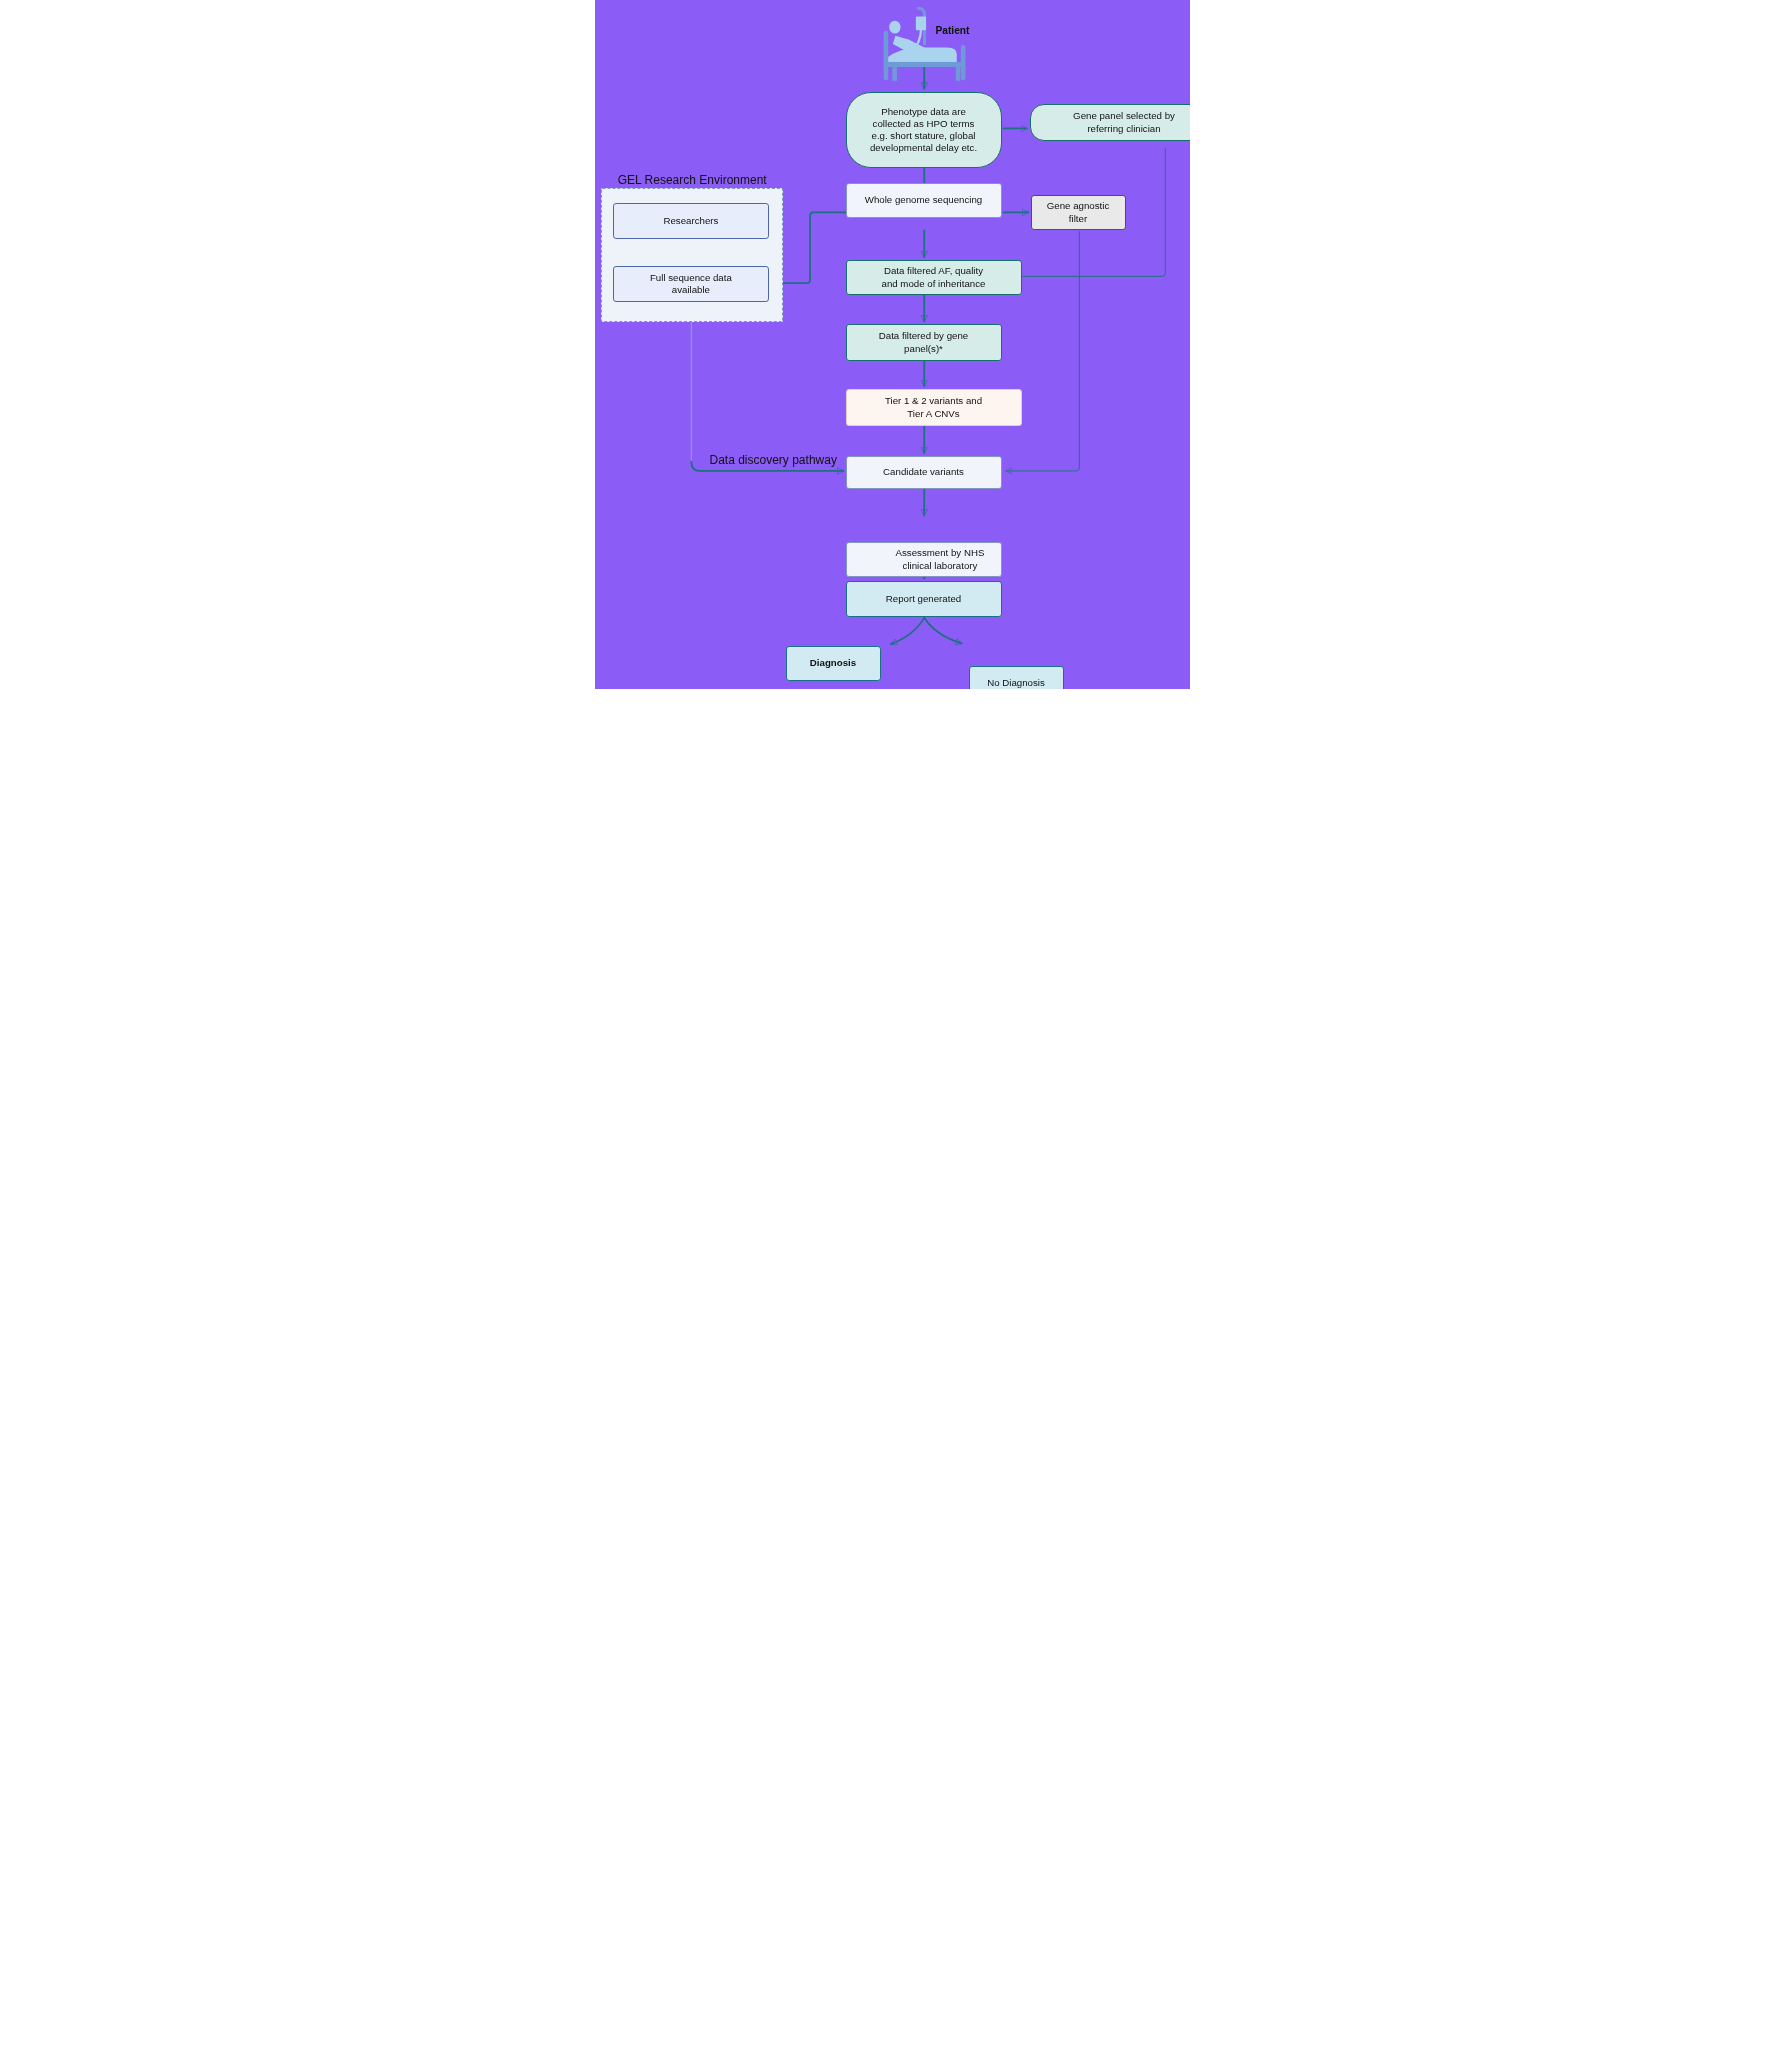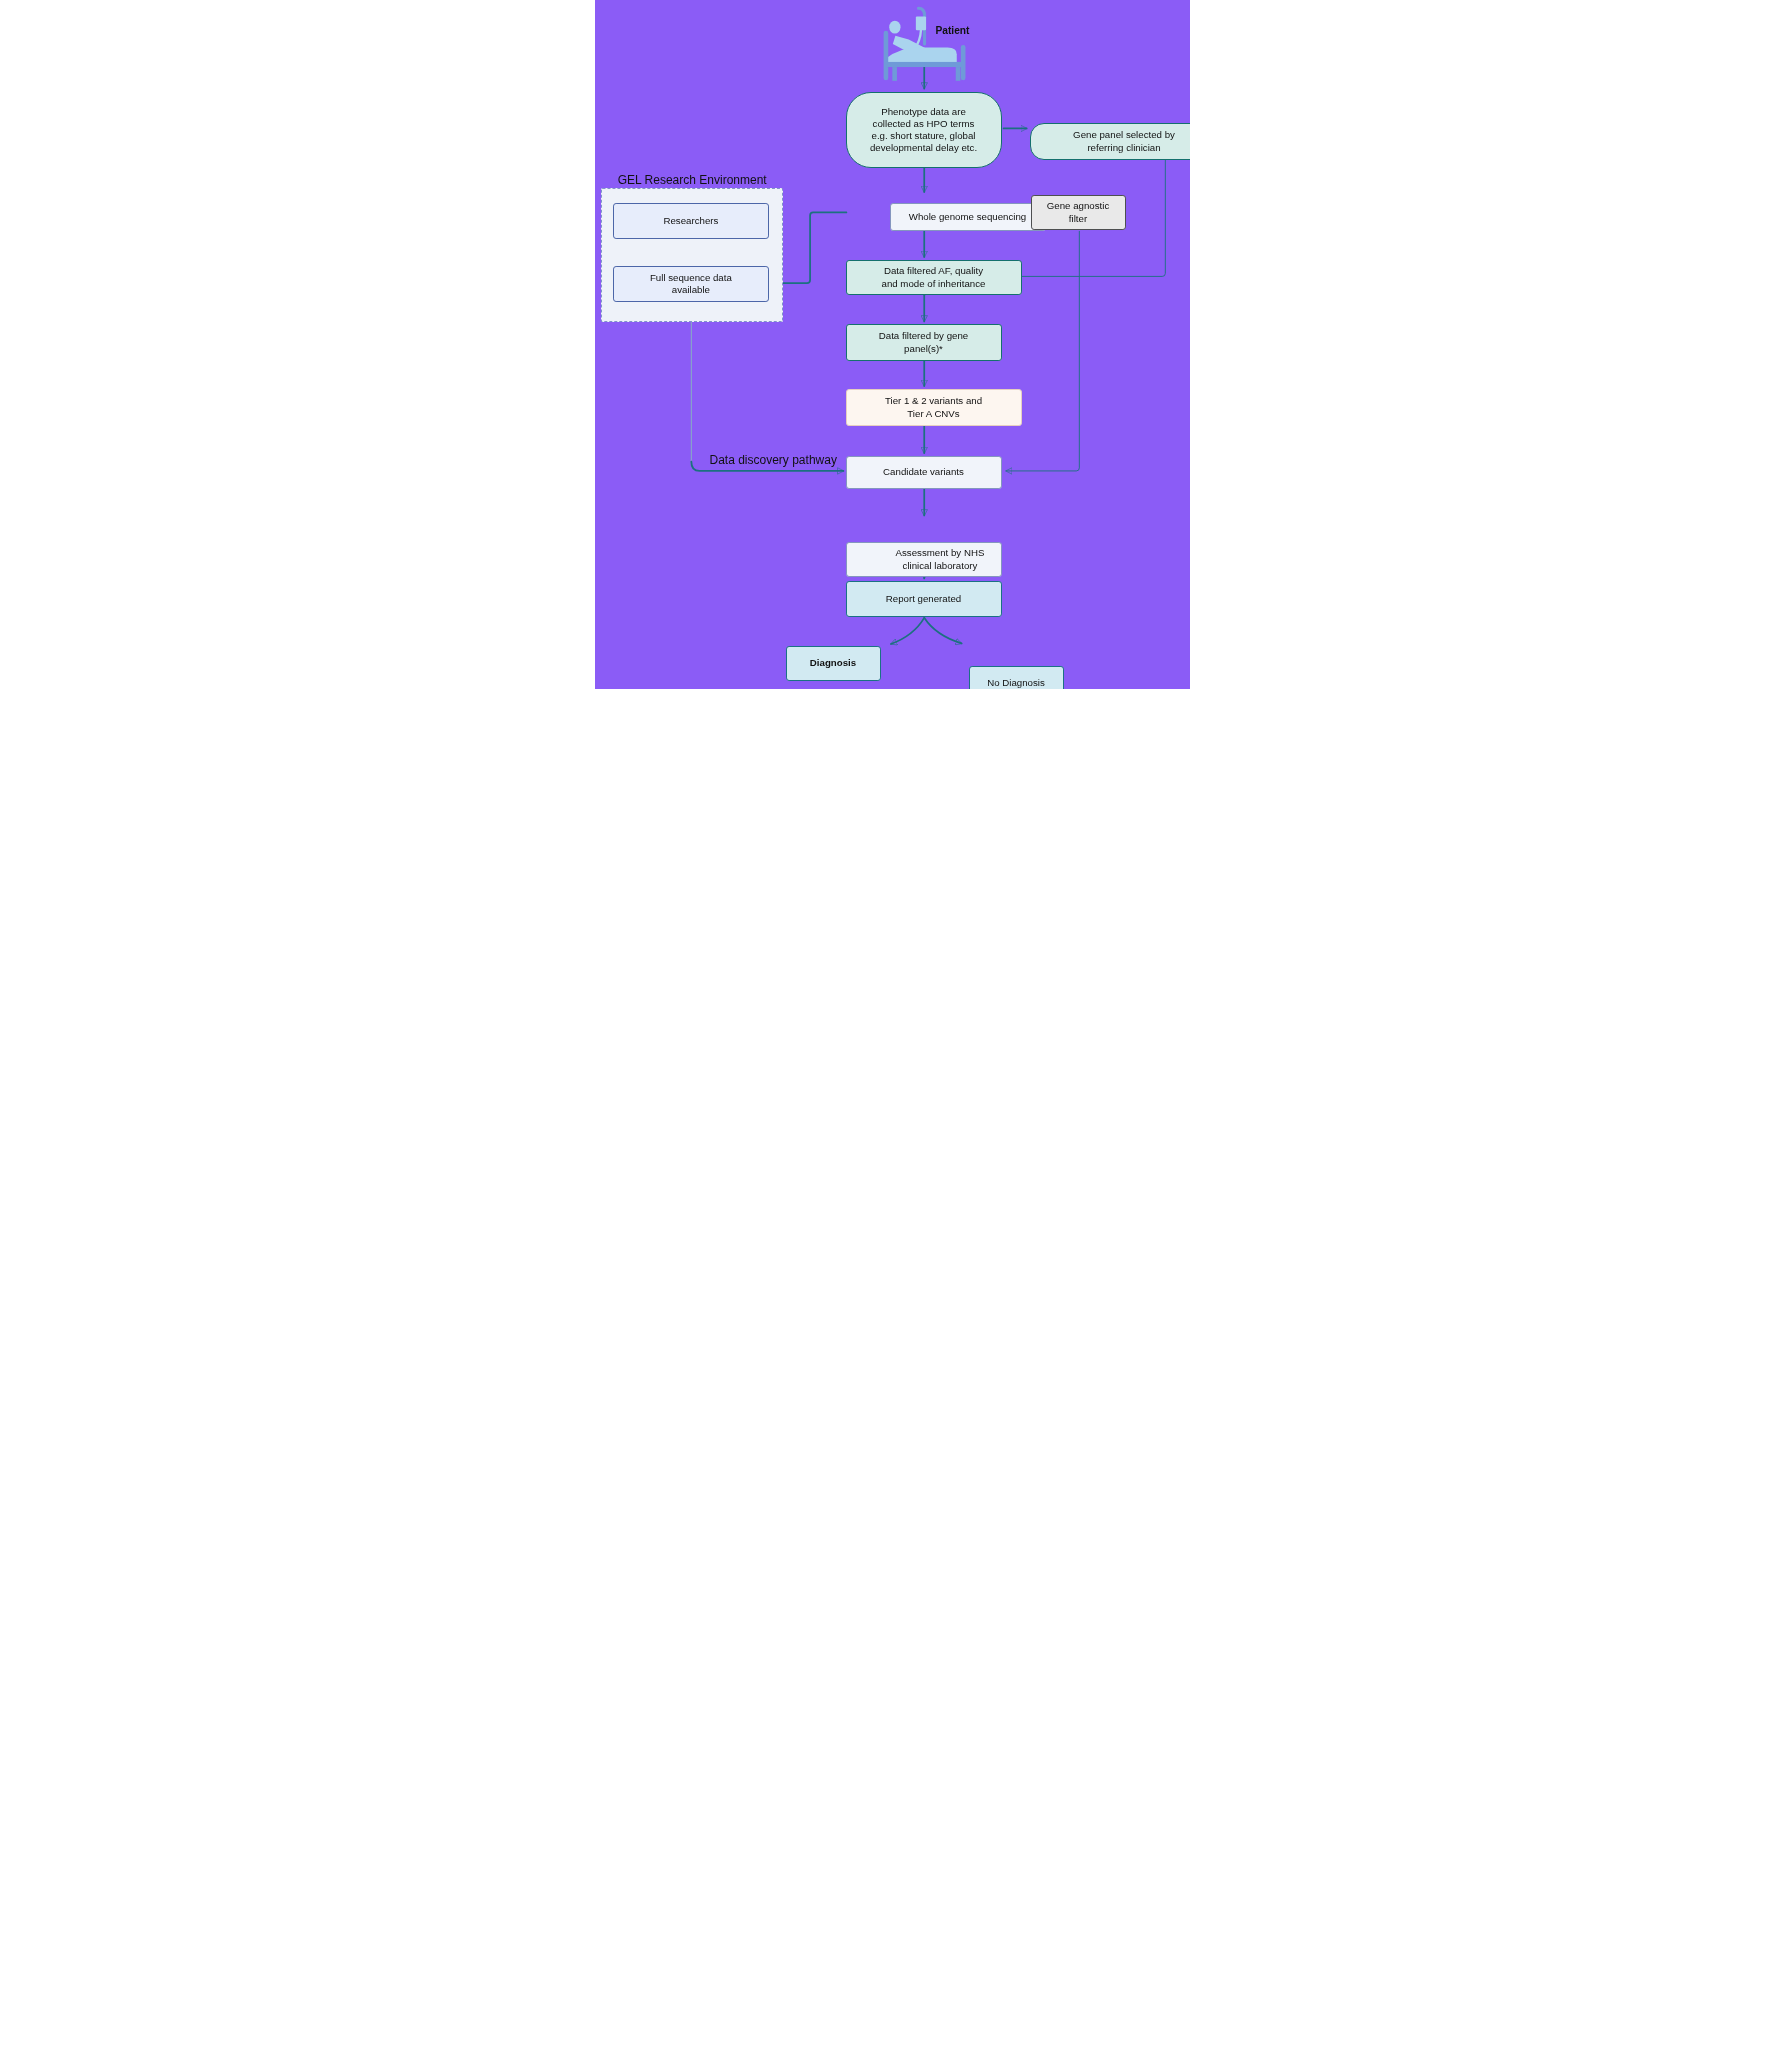--- a/index.html
+++ b/index.html
@@ -89,23 +89,23 @@
 
   <div class="gel-container"></div>
   <div class="node peri" style="left:18.4px;top:203px;width:156px;height:36px;">Researchers</div>
   <div class="node peri" style="left:18.4px;top:266px;width:156px;height:36px;">Full sequence data
 available</div>
 
   <div class="node mint" style="left:251px;top:92px;width:156px;height:76px;border-radius:25px;">Phenotype data are
 collected as HPO terms
 e.g. short stature, global
 developmental delay etc.</div>
-  <div class="node mint" style="left:435px;top:123px;width:189px;height:37px;border-radius:14px;">Gene panel selected by
+  <div class="node mint" style="left:435px;top:104px;width:189px;height:37px;border-radius:14px;">Gene panel selected by
 referring clinician</div>
-  <div class="node slate" style="left:251px;top:203px;width:156px;height:28px;margin-left:44px;">Whole genome sequencing</div>
+  <div class="node slate" style="left:251px;top:183px;width:156px;height:35px;">Whole genome sequencing</div>
   <div class="node gray" style="left:436px;top:195px;width:95px;height:35px;">Gene agnostic
 filter</div>
   <div class="node mint" style="left:251px;top:260px;width:176px;height:35px;">Data filtered AF, quality
 and mode of inheritance</div>
   <div class="node mint" style="left:251px;top:324px;width:156px;height:37px;">Data filtered by gene
 panel(s)*</div>
   <div class="node cream" style="left:251px;top:389px;width:176px;height:37px;">Tier 1 &amp; 2 variants and
 Tier A CNVs</div>
   <div class="node slate" style="left:251px;top:456px;width:156px;height:33px;">Candidate variants</div>
   <div class="node slate" style="left:251px;top:542px;width:156px;height:35px;padding-left:38px;">Assessment by NHS

